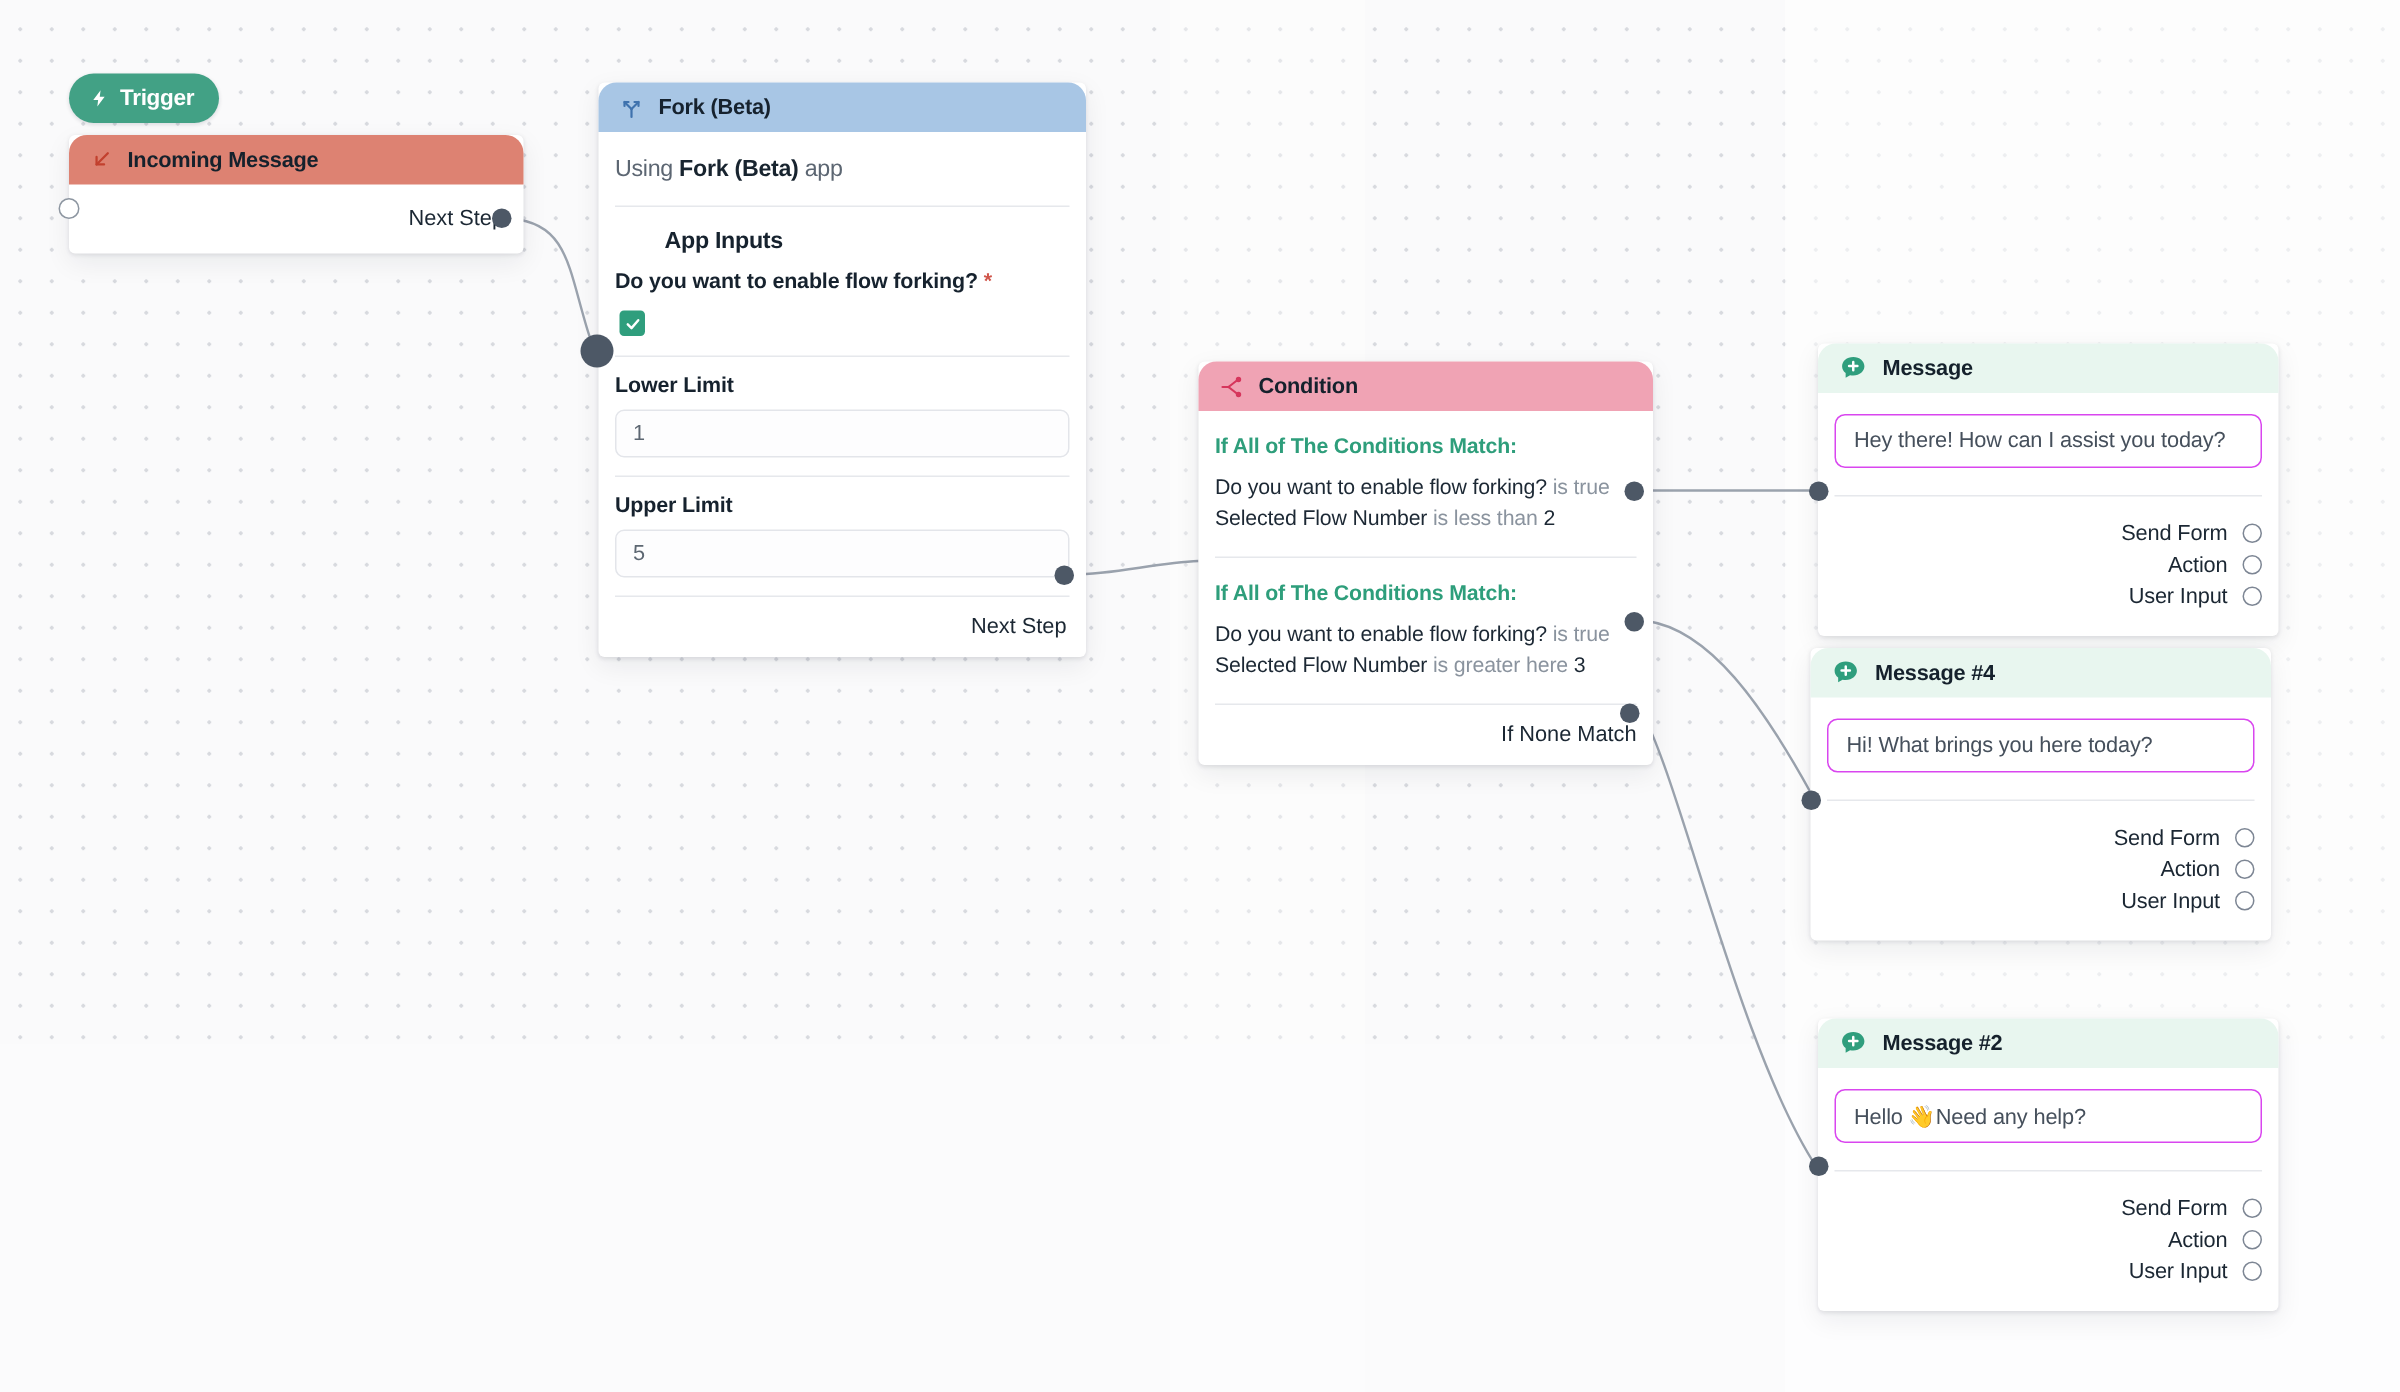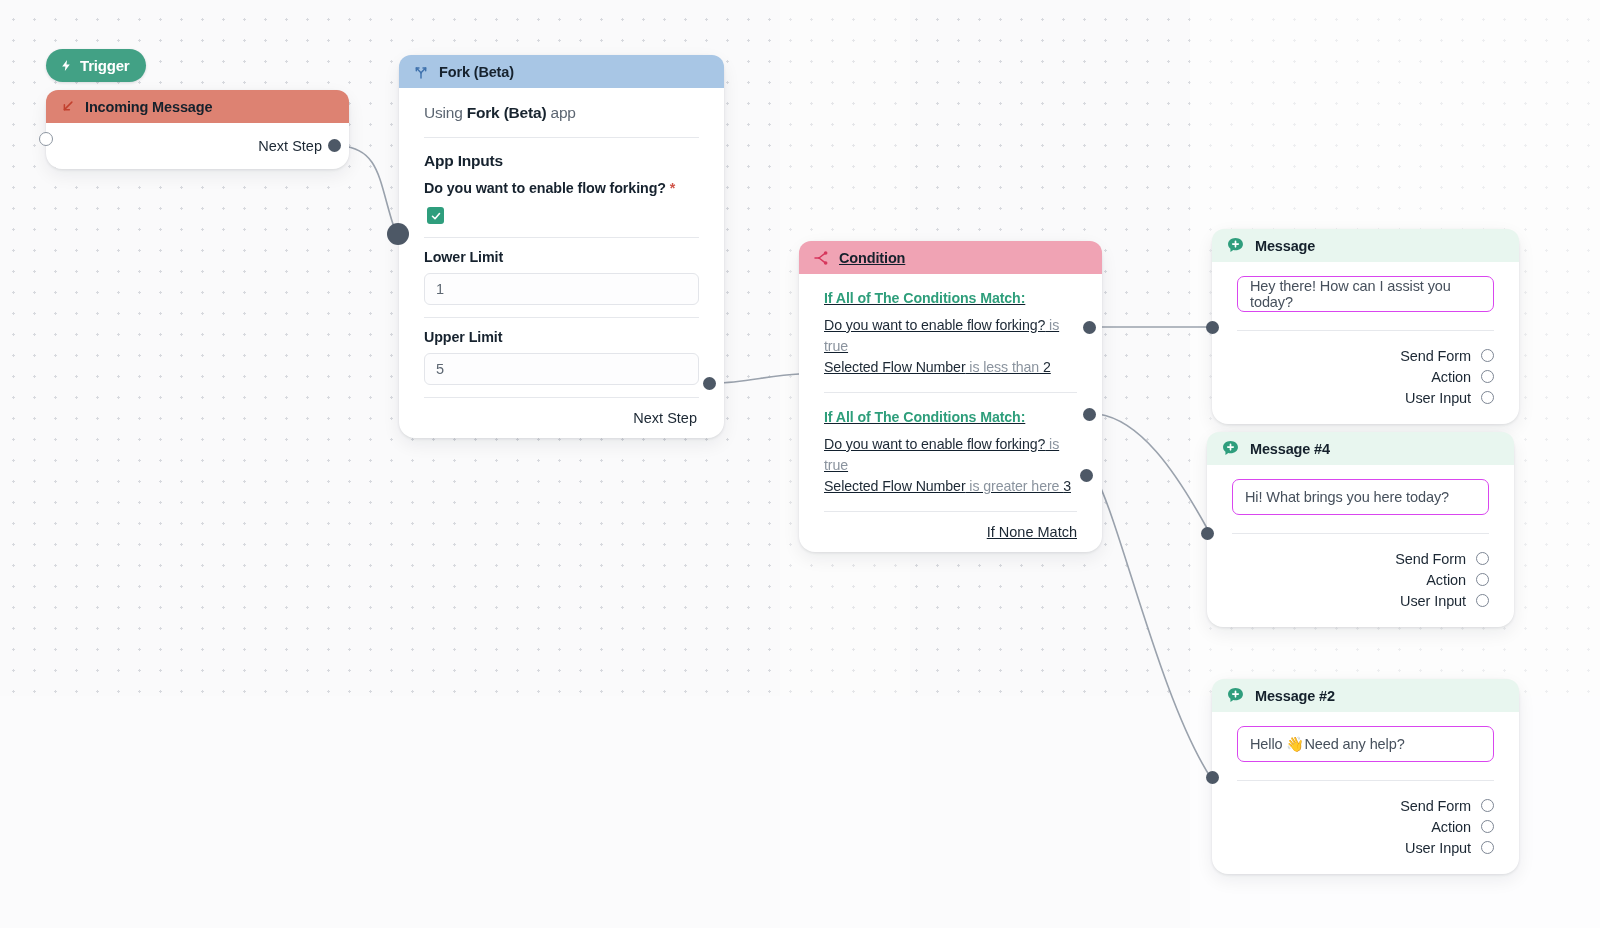--- a/index.html
+++ b/index.html
@@ -17,25 +17,25 @@
     background-position:3px 9px;
   }
   
   .panel-wash{
     position:absolute;background:#ffffff;opacity:.55;pointer-events:none;
   }
   svg.wires{position:absolute;left:0;top:0;width:1600px;height:928px;pointer-events:none;}
   svg.wires path{fill:none;stroke:#9aa2ad;stroke-width:1.6;}
 
   
-  .node{position:absolute;background:#fff;border-radius:16px;
+  .node{position:absolute;background:#fff;border-radius:4px;
         box-shadow:0 1px 3px rgba(16,24,40,.10),0 6px 18px rgba(16,24,40,.07);}
   .node-head{display:flex;align-items:center;gap:10px;height:33px;padding:0 14px;
              border-radius:12px 12px 0 0;font-weight:700;font-size:14.5px;letter-spacing:-.15px;}
-  .node-body{padding:0 25px;}
+  .node-body{padding:0 11px;}
 
   
   .trigger-pill{position:absolute;display:flex;align-items:center;gap:7px;
       background:#42a185;color:#fff;border-radius:999px;height:33px;padding:0 17px 0 14px;
       font-weight:700;font-size:15px;letter-spacing:-.2px;
       box-shadow:0 1px 3px rgba(16,24,40,.14);}
   .bolt{width:13px;height:15px;display:block;}
 
   
   #incoming{left:46px;top:90px;width:303px;}
@@ -53,32 +53,32 @@
   .ring-sm{position:relative;display:inline-block;width:11px;height:11px;border-radius:50%;
         background:#fff;border:1.3px solid #7d8694;margin-left:10px;vertical-align:middle;}
 
   
   #fork{left:399px;top:55px;width:325px;}
   #fork .node-head{background:#a8c6e5;color:#16222e;}
   .fork-icon{width:16px;height:16px;display:block;}
   .using{font-size:15.5px;color:#5c6672;padding:16px 0 15px 0;letter-spacing:-.2px;}
   .using b{color:#18242f;font-weight:700;}
   .hr{height:1px;background:#e6e8ec;}
-  .sec-title{font-size:15.5px;font-weight:700;color:#16222e;padding:14px 0 10px 0;letter-spacing:-.2px;}
+  .sec-title{font-size:15.5px;font-weight:700;color:#16222e;padding:14px 0 10px 0;letter-spacing:-.2px;margin-left:33px;}
   .field-label{font-size:14.3px;font-weight:700;color:#16222e;padding:11px 0 0 0;letter-spacing:-.1px;}
   .req{color:#d0554a;font-weight:700;}
   .checkbox{width:17px;height:17px;border-radius:3px;background:#2f9e7d;
             display:flex;align-items:center;justify-content:center;margin:11px 0 13px 3px;}
   .checkbox svg{width:12px;height:12px;display:block;}
   .input-box{height:30px;border:1px solid #e3e5ea;border-radius:6px;background:#fdfdfe;
              display:flex;align-items:center;padding:0 11px;font-size:14.5px;color:#5d6772;
              margin:8px 0 12px 0;}
 
   
-  #condition{left:799px;top:241px;width:303px;text-decoration:underline;}
+  #condition{left:799px;top:241px;width:303px;}
   #condition .node-head{background:#f0a3b4;color:#15212c;}
   .cond-icon{width:16px;height:16px;display:block;}
   .cond-title{color:#2e9e7b;font-weight:700;font-size:14.2px;letter-spacing:-.1px;padding:16px 0 9px 0;}
   .cond-line{font-size:14.2px;color:#1c2834;line-height:21px;letter-spacing:-.1px;}
   .cond-line .op{color:#8a939e;}
   .cond-blk{padding-bottom:14px;}
   .cond-foot{display:flex;align-items:center;justify-content:flex-end;height:40px;
              font-size:14.5px;color:#1b2733;}
 
   

